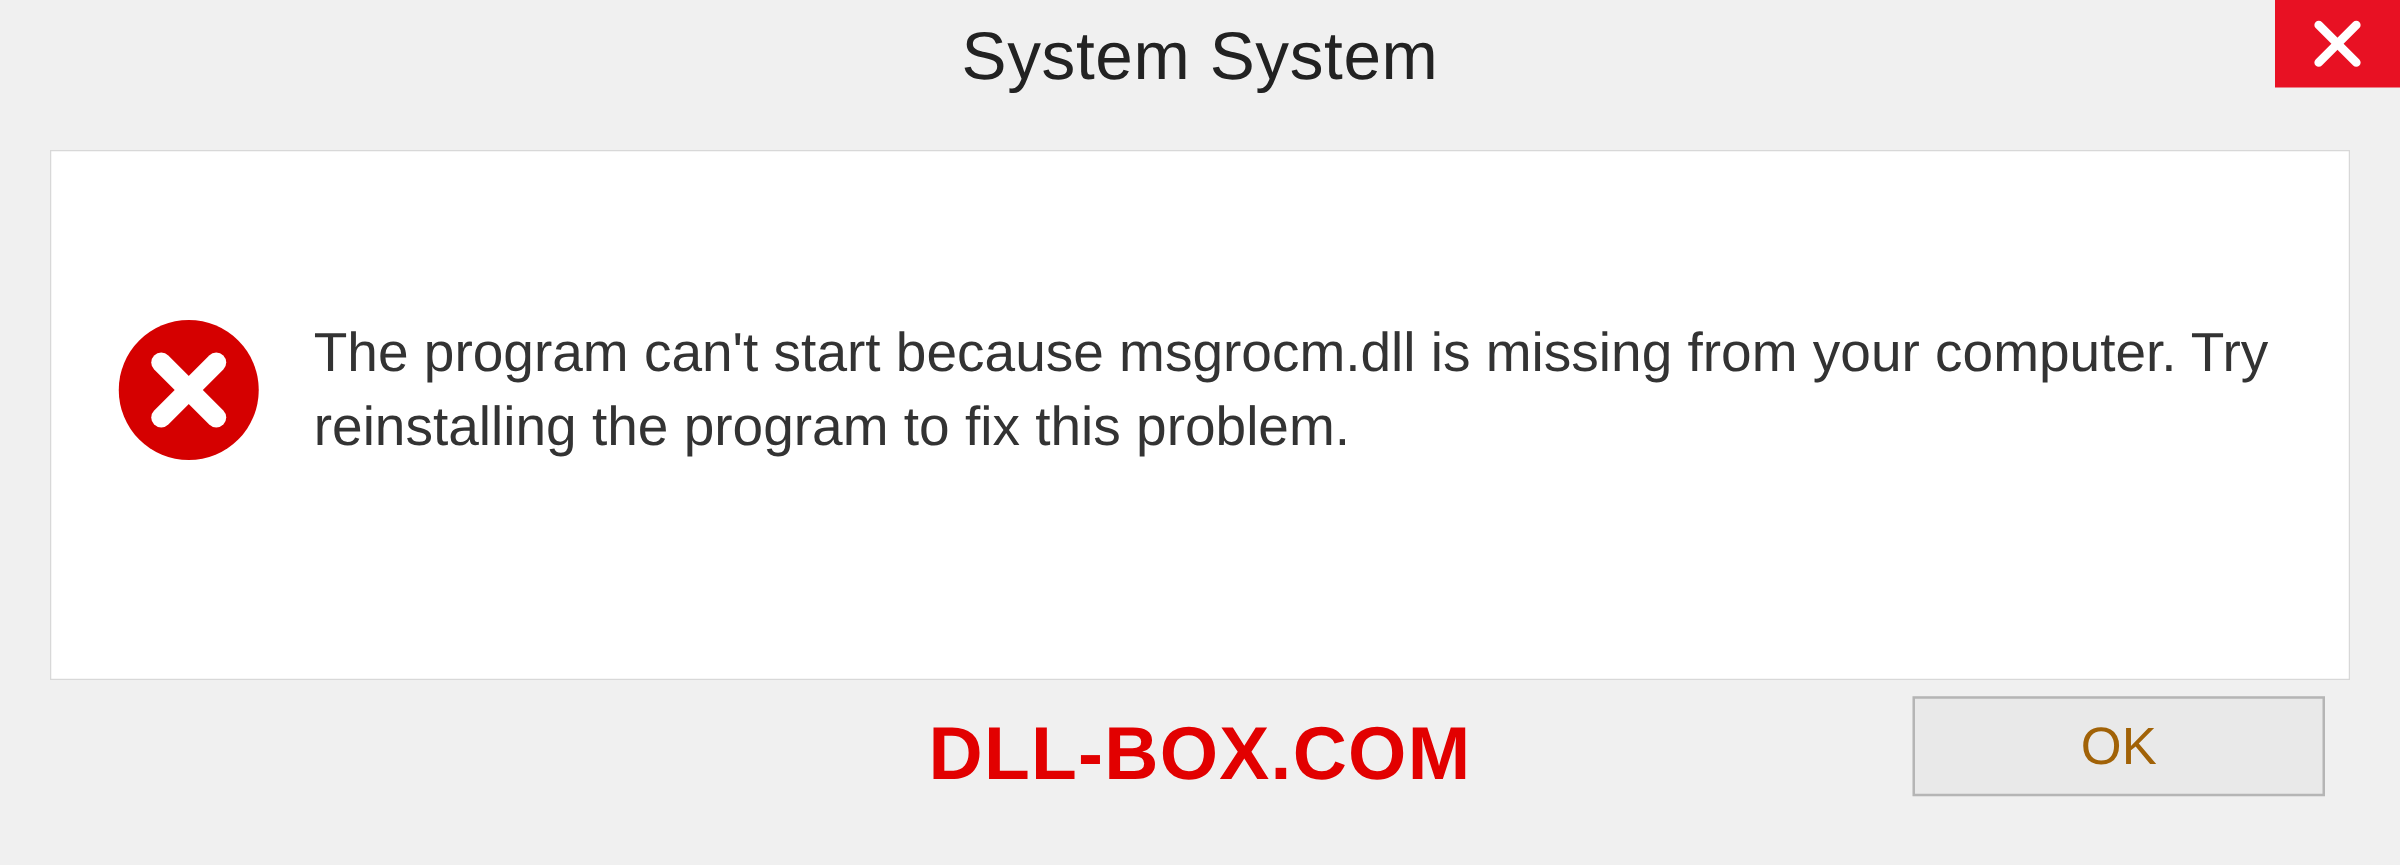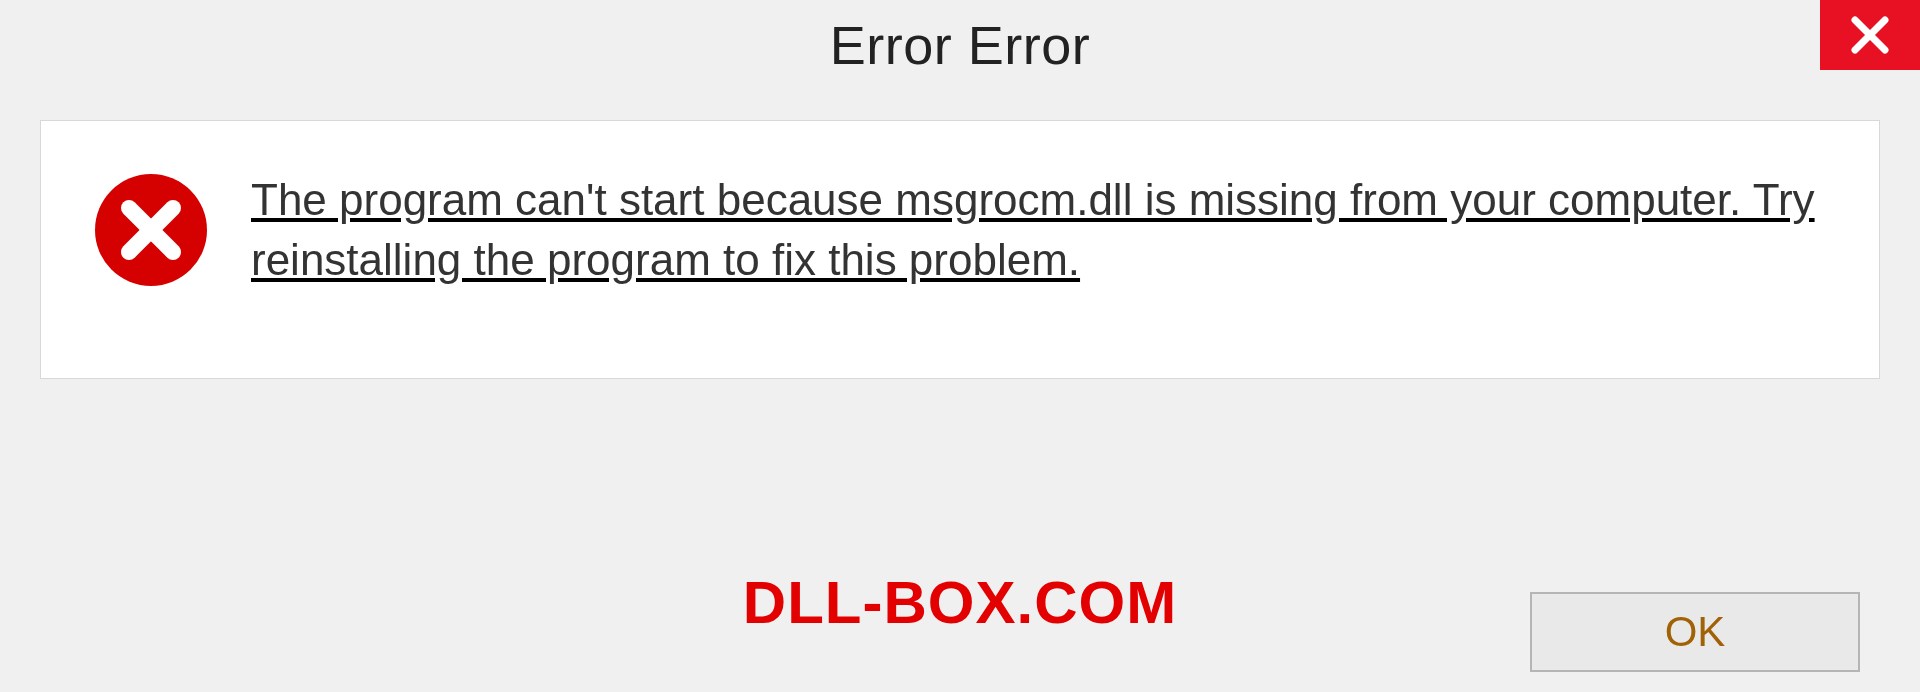--- a/index.html
+++ b/index.html
@@ -41,25 +41,24 @@
       cursor: pointer;
     }
     .close-btn svg {
       width: 46px;
       height: 46px;
     }
     .content-panel {
       margin: 30px 40px 0 40px;
       background: #ffffff;
       border: 1px solid #d8d8d8;
-      height: 259px;
+      height: 424px;
       display: flex;
       align-items: center;
       padding: 0 40px;
-      text-decoration: underline;
     }
     .error-icon {
       flex-shrink: 0;
       width: 120px;
       height: 120px;
       margin-right: 40px;
       margin-left: 10px;
       margin-top: -40px;
     }
     .error-icon svg {
@@ -73,21 +72,21 @@
       margin-top: -40px;
       font-weight: 400;
     }
     .footer {
       position: absolute;
       bottom: 0;
       left: 0;
       right: 0;
       height: 170px;
       display: flex;
-      align-items: flex-end;
+      align-items: center;
       justify-content: flex-end;
       padding: 0 60px 20px 0;
     }
     .watermark {
       position: absolute;
       left: 50%;
       transform: translateX(-50%);
       bottom: 55px;
       font-size: 60px;
       font-weight: 800;
@@ -106,21 +105,21 @@
       align-items: center;
       justify-content: center;
       cursor: pointer;
       font-family: "Segoe UI", Arial, sans-serif;
     }
   </style>
 </head>
 <body>
 
 <div class="titlebar">
-  <div class="title">Error Error</div>
+  <div class="title">System System</div>
   <div class="close-btn">
     <svg viewBox="0 0 46 46">
       <line x1="8" y1="8" x2="38" y2="38" stroke="#ffffff" stroke-width="7" stroke-linecap="round"></line>
       <line x1="38" y1="8" x2="8" y2="38" stroke="#ffffff" stroke-width="7" stroke-linecap="round"></line>
     </svg>
   </div>
 </div>
 
 <div class="content-panel">
   <div class="error-icon">

